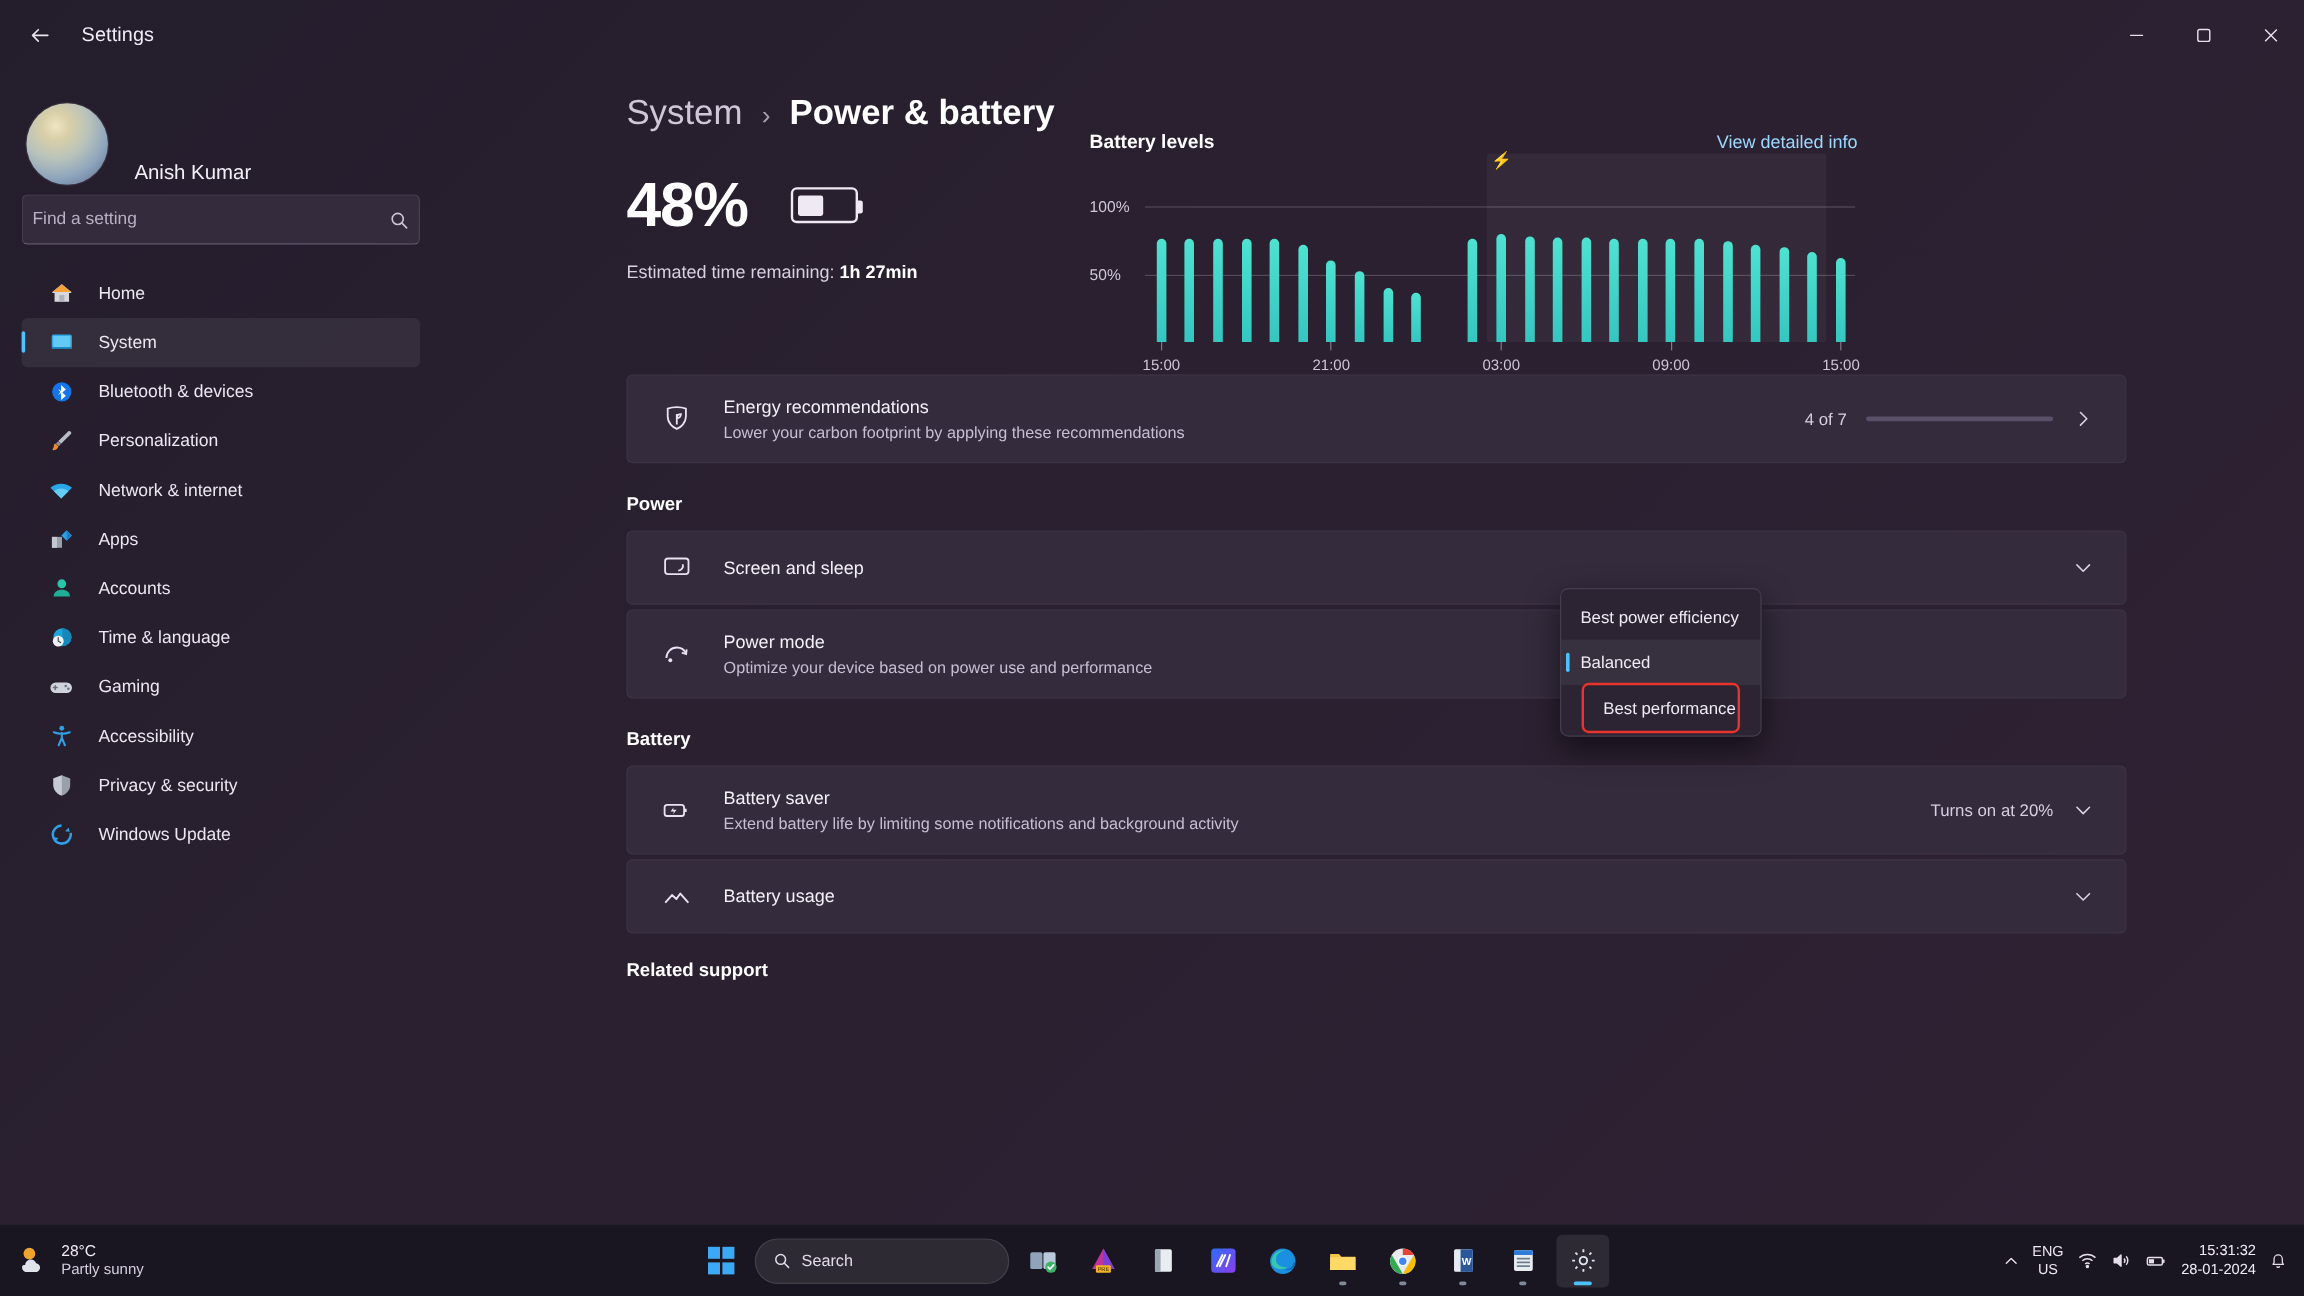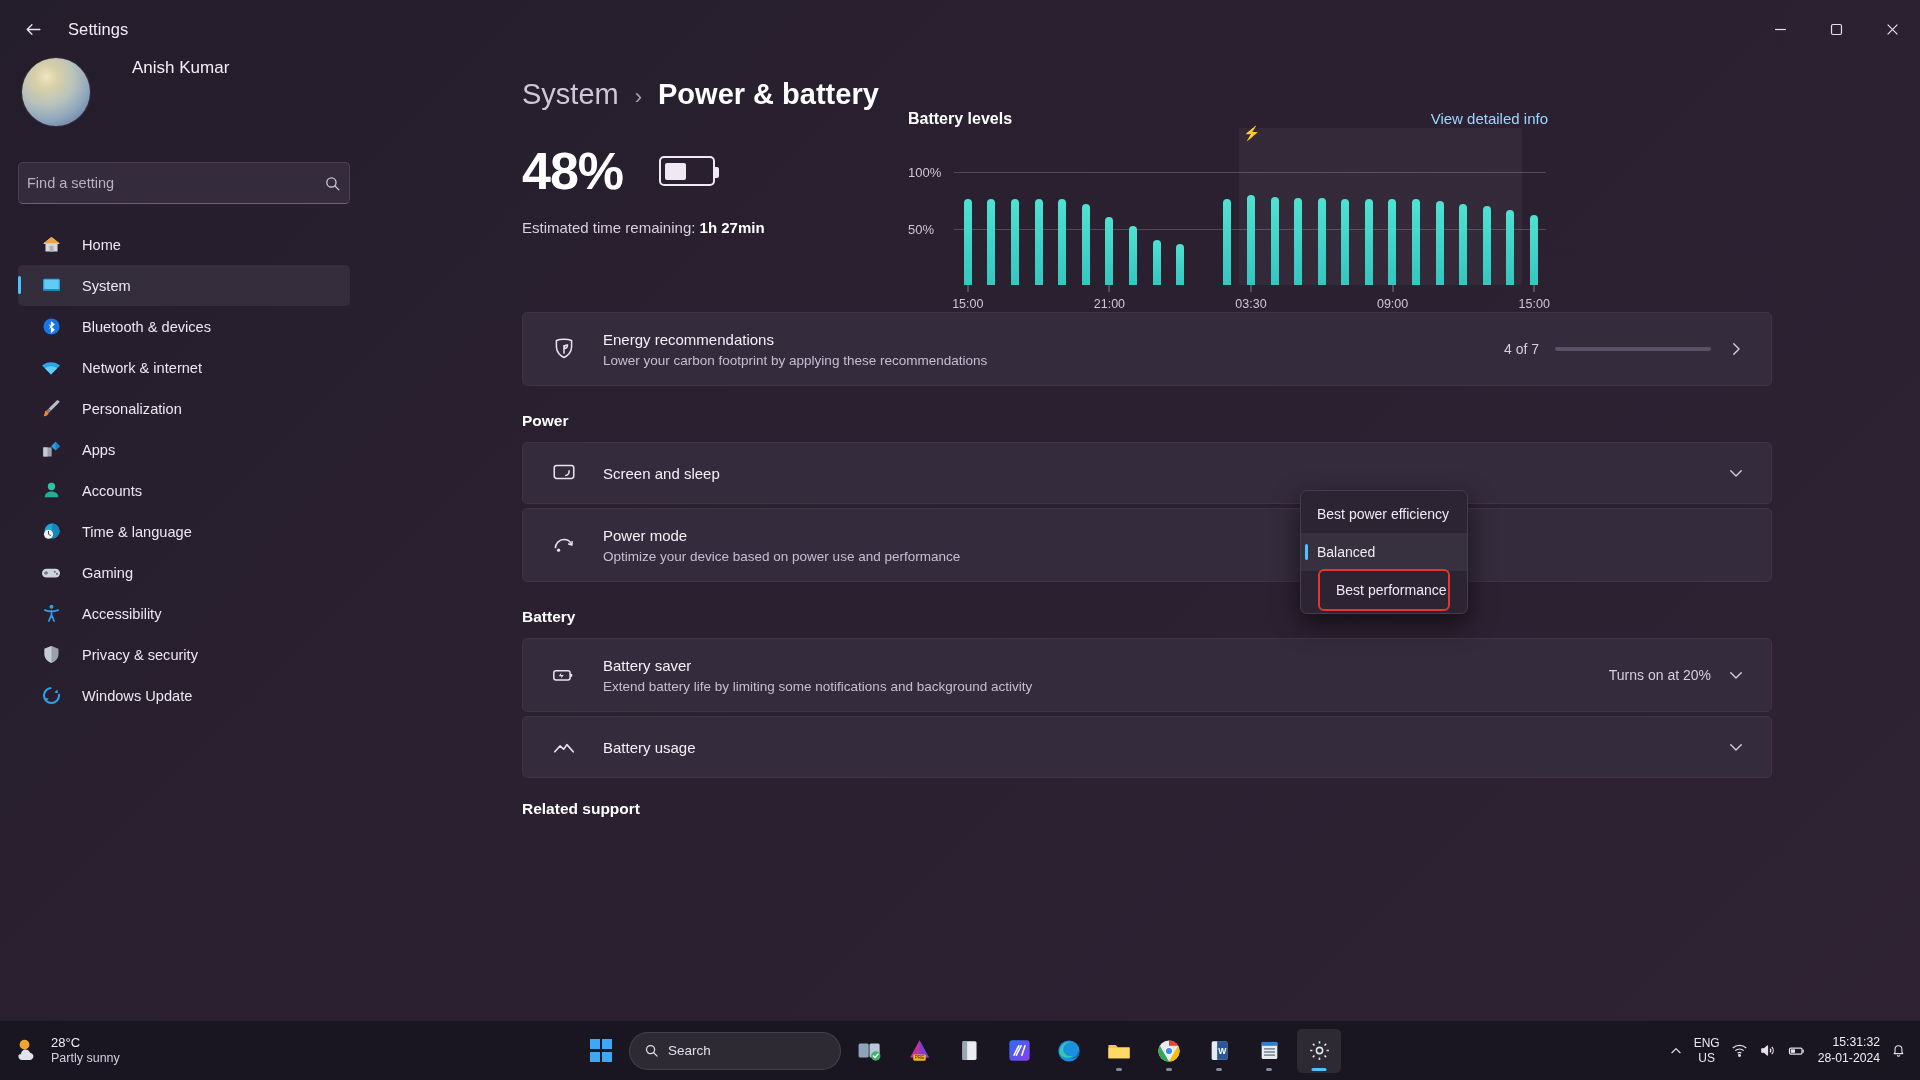--- a/index.html
+++ b/index.html
@@ -39,21 +39,21 @@
     color: #e6e0ec;
   }
   .win-btn svg { width: 13px; height: 13px; }
 
   
   .sidebar {
     position: absolute; left: 0; top: 58px;
     width: 368px; height: 962px;
     padding: 0 18px;
   }
-  .profile { display: flex; align-items: flex-start; height: 96px; padding-left: 4px; gap: 20px; }
+  .profile { display: flex; align-items: flex-end; height: 96px; padding-left: 4px; }
   .avatar {
     width: 68px; height: 68px; border-radius: 50%;
     background:
       radial-gradient(circle at 36% 28%, #efe6c2 0%, #d8cfa8 18%, #b9c3bb 42%, #8fa6bd 66%, #6d7fa0 86%, #5b6a8c 100%);
     box-shadow: 0 0 0 1px rgba(255,255,255,.08);
     flex: 0 0 auto;
   }
   .profile-name { margin-left: 22px; font-size: 17px; color: #f3eff7; }
 
   .search-box {
@@ -362,37 +362,37 @@
           <svg viewBox="0 0 24 24" width="21" height="21">
               <circle cx="12" cy="12" r="9.2" fill="#1676e8"></circle>
               <path d="M11.3 5.6l4.6 4.2-3.5 2.9 3.5 3-4.6 4.2V13.2l-3 2.2 2.4-3.2-2.4-3.2 3 2.2z" fill="#fff"></path>
             </svg>
         </span>
         <span class="nav-label">Bluetooth &amp; devices</span>
       </div>
 
       <div class="navitem">
         <span class="nav-ico">
+          <svg viewBox="0 0 24 24" width="21" height="21">
+              <path d="M20.5 3.2c.7.7.7 1.6 0 2.3l-9.2 9.2-2.6-2.6 9.3-9.2c.7-.6 1.8-.6 2.5.3z" fill="#b9bcc4"></path>
+              <path d="M8.6 12.2l2.6 2.6-2.2 2.2-2.6-2.6z" fill="#8c9099"></path>
+              <path d="M6.2 14.6l2.6 2.6c-.7 2.2-2.6 3.6-4.9 3.6-.6 0-.9-.5-.6-1 .8-1.3 1.3-2.6 1.3-4 0-.7.6-1.2 1.6-1.2z" fill="#f08a2c"></path>
+            </svg>
+        </span>
+        <span class="nav-label">Personalization</span>
+      </div>
+
+      <div class="navitem">
+        <span class="nav-ico">
           <svg viewBox="0 0 24 24" width="22" height="22">
               <path d="M2.2 9.3C5 6.9 8.4 5.6 12 5.6s7 1.3 9.8 3.7L12 19z" fill="#2aa7e8"></path>
               <path d="M5.4 12.3C7.3 10.8 9.6 10 12 10s4.7.8 6.6 2.3L12 19z" fill="#63cdf6"></path>
             </svg>
         </span>
         <span class="nav-label">Network &amp; internet</span>
-      </div>
-
-      <div class="navitem">
-        <span class="nav-ico">
-          <svg viewBox="0 0 24 24" width="21" height="21">
-              <path d="M20.5 3.2c.7.7.7 1.6 0 2.3l-9.2 9.2-2.6-2.6 9.3-9.2c.7-.6 1.8-.6 2.5.3z" fill="#b9bcc4"></path>
-              <path d="M8.6 12.2l2.6 2.6-2.2 2.2-2.6-2.6z" fill="#8c9099"></path>
-              <path d="M6.2 14.6l2.6 2.6c-.7 2.2-2.6 3.6-4.9 3.6-.6 0-.9-.5-.6-1 .8-1.3 1.3-2.6 1.3-4 0-.7.6-1.2 1.6-1.2z" fill="#f08a2c"></path>
-            </svg>
-        </span>
-        <span class="nav-label">Personalization</span>
       </div>
 
       <div class="navitem">
         <span class="nav-ico">
           <svg viewBox="0 0 24 24" width="21" height="21">
               <rect x="2.6" y="9.6" width="9.6" height="10.4" fill="#9aa0ab"></rect>
               <rect x="2.6" y="9.6" width="4.8" height="10.4" fill="#c4c9d1"></rect>
               <path d="M16.6 3.2l5 5-5 5-5-5z" fill="#2f9fe8"></path>
               <path d="M16.6 3.2l5 5-5 5z" fill="#1d7fc4"></path>
             </svg>
@@ -574,21 +574,21 @@
             <div class="barslot">
               <div class="bar" title="62%" style="height: 70.06px; background: linear-gradient(rgb(79, 226, 209) 0%, rgb(53, 198, 192) 100%);"></div>
             </div>
           </div>
         <div class="xaxis" id="xaxis">
             <div class="xtick-mark" style="left: 11.8px;"></div>
             <div class="xtick" style="left: 11.8px;">15:00</div>
             <div class="xtick-mark" style="left: 153.4px;"></div>
             <div class="xtick" style="left: 153.4px;">21:00</div>
             <div class="xtick-mark" style="left: 295px;"></div>
-            <div class="xtick" style="left: 295px;">03:30</div>
+            <div class="xtick" style="left: 295px;">03:00</div>
             <div class="xtick-mark" style="left: 436.6px;"></div>
             <div class="xtick" style="left: 436.6px;">09:00</div>
             <div class="xtick-mark" style="left: 578.2px;"></div>
             <div class="xtick" style="left: 578.2px;">15:00</div>
           </div>
       </div>
     </div>
 
     <div class="card" style="height:74px; margin-top:76px;">
       <div class="card-ico">

